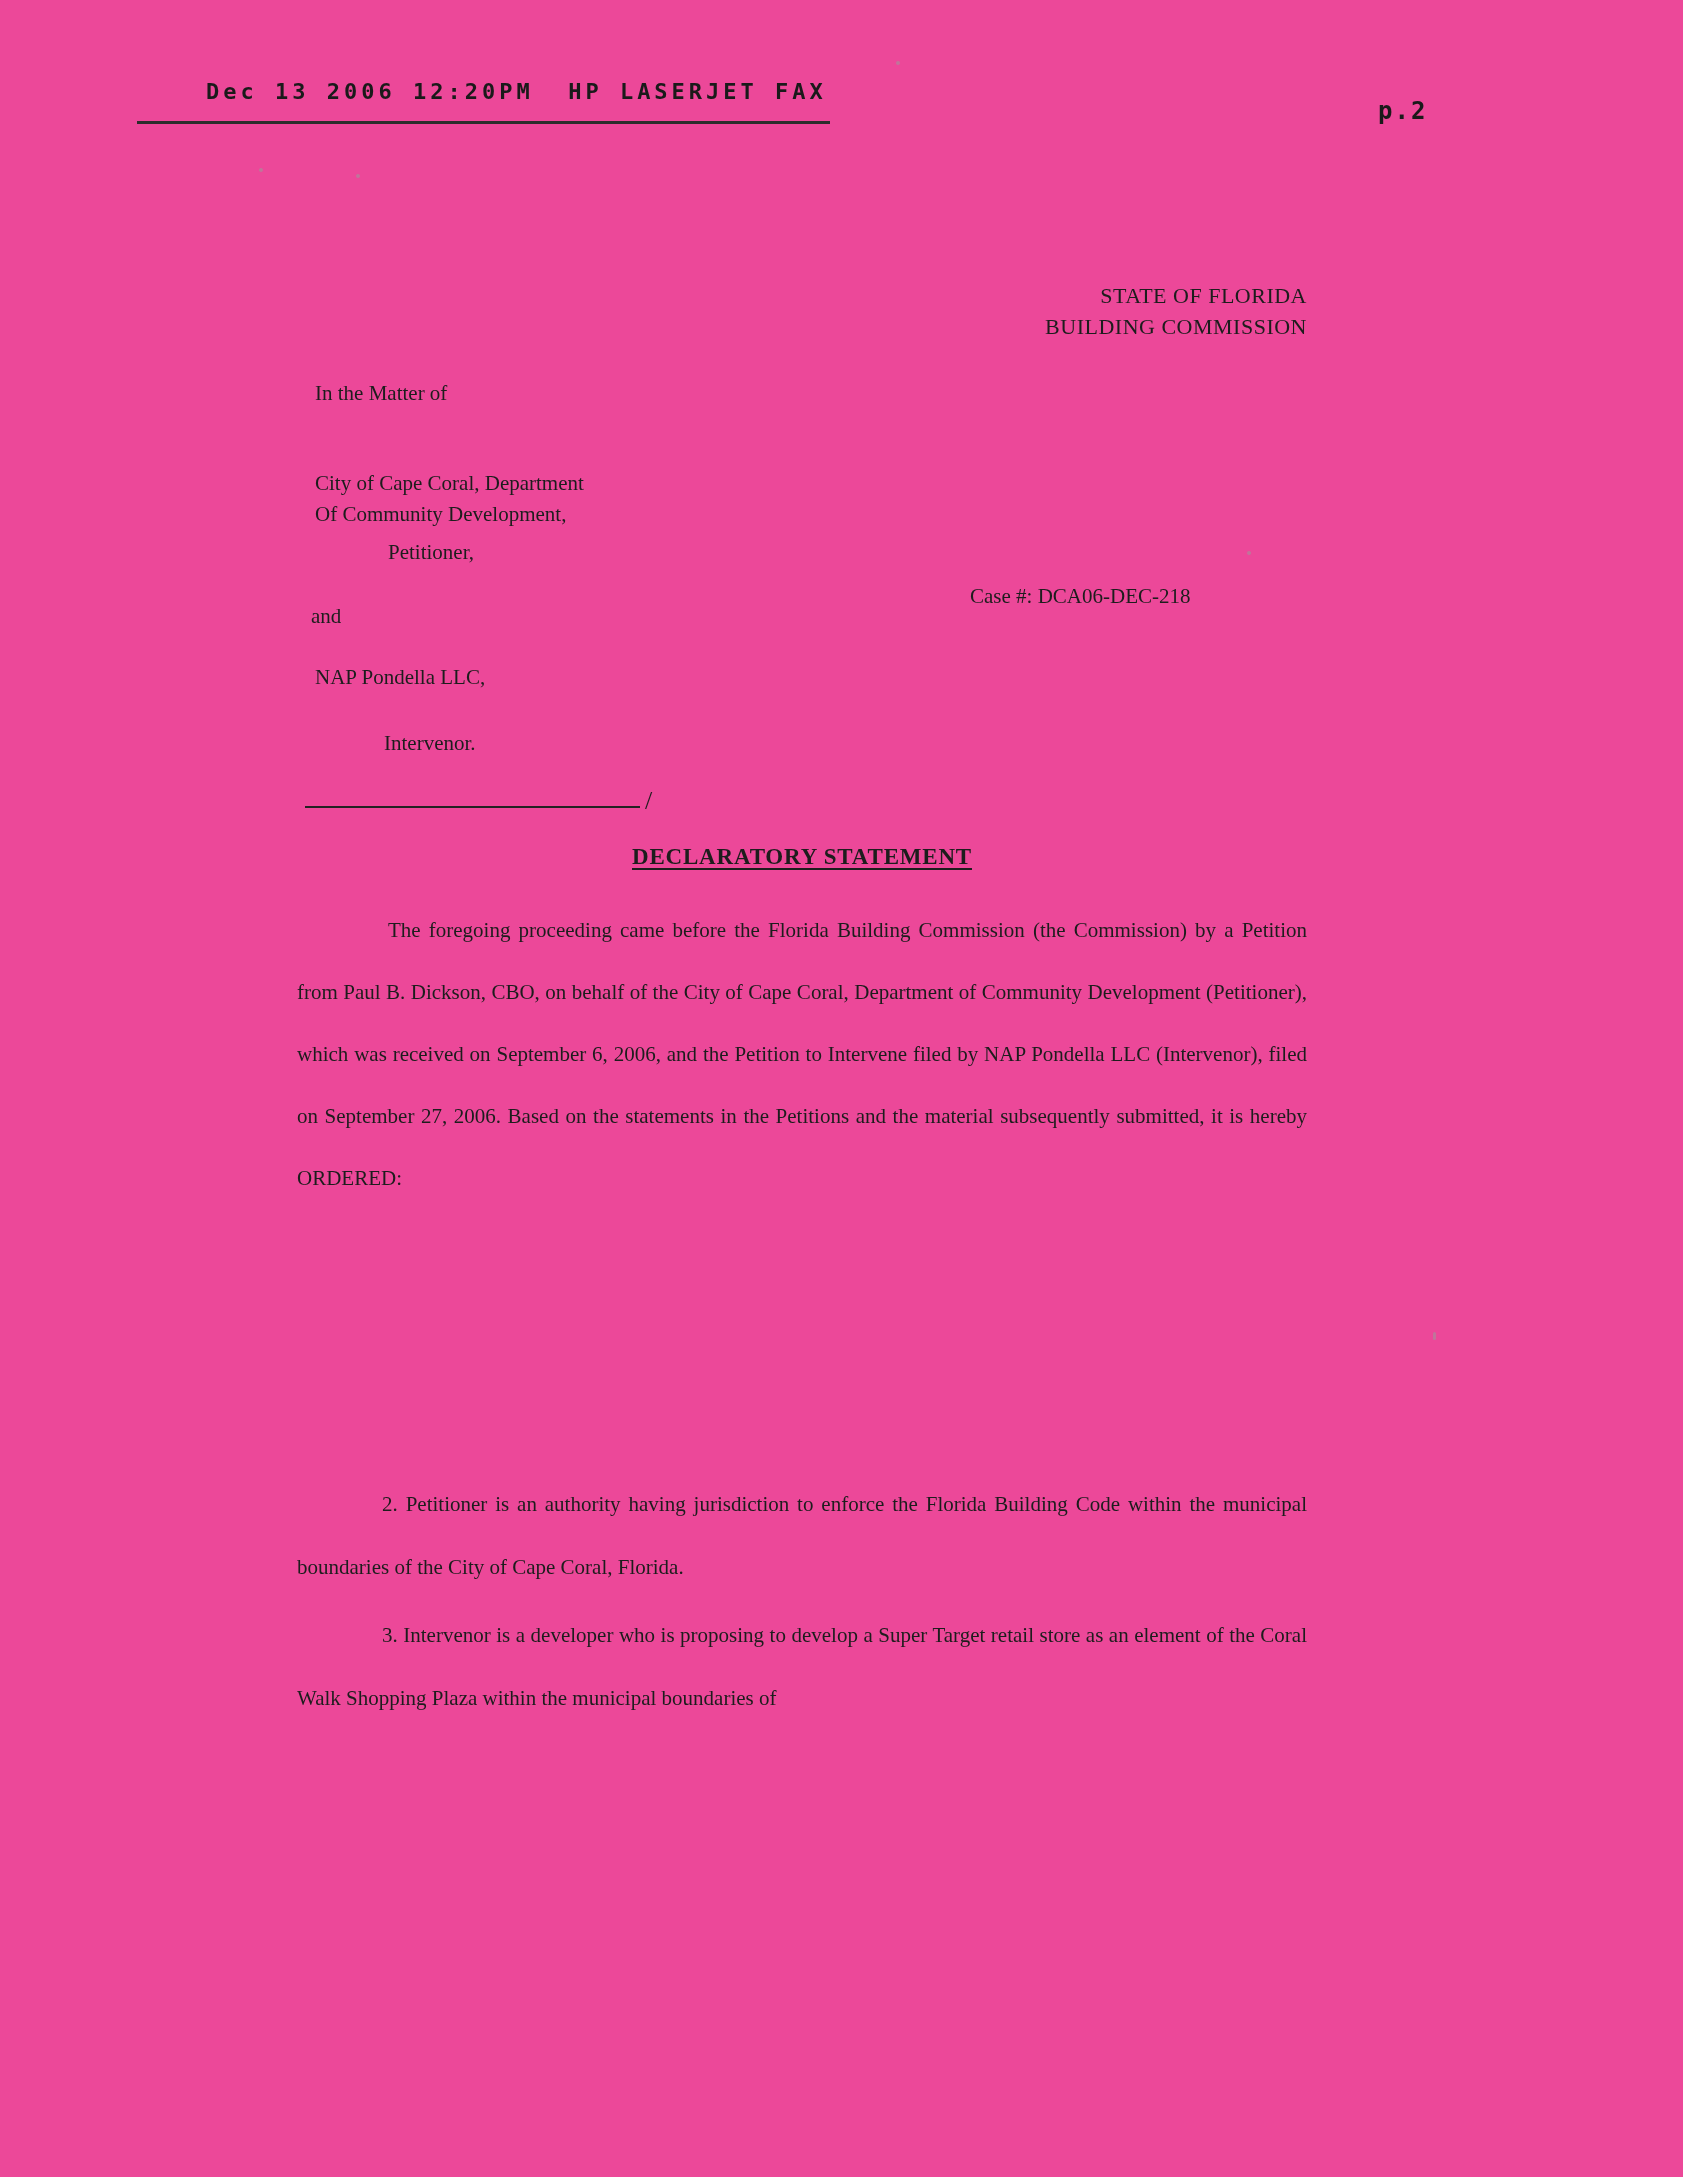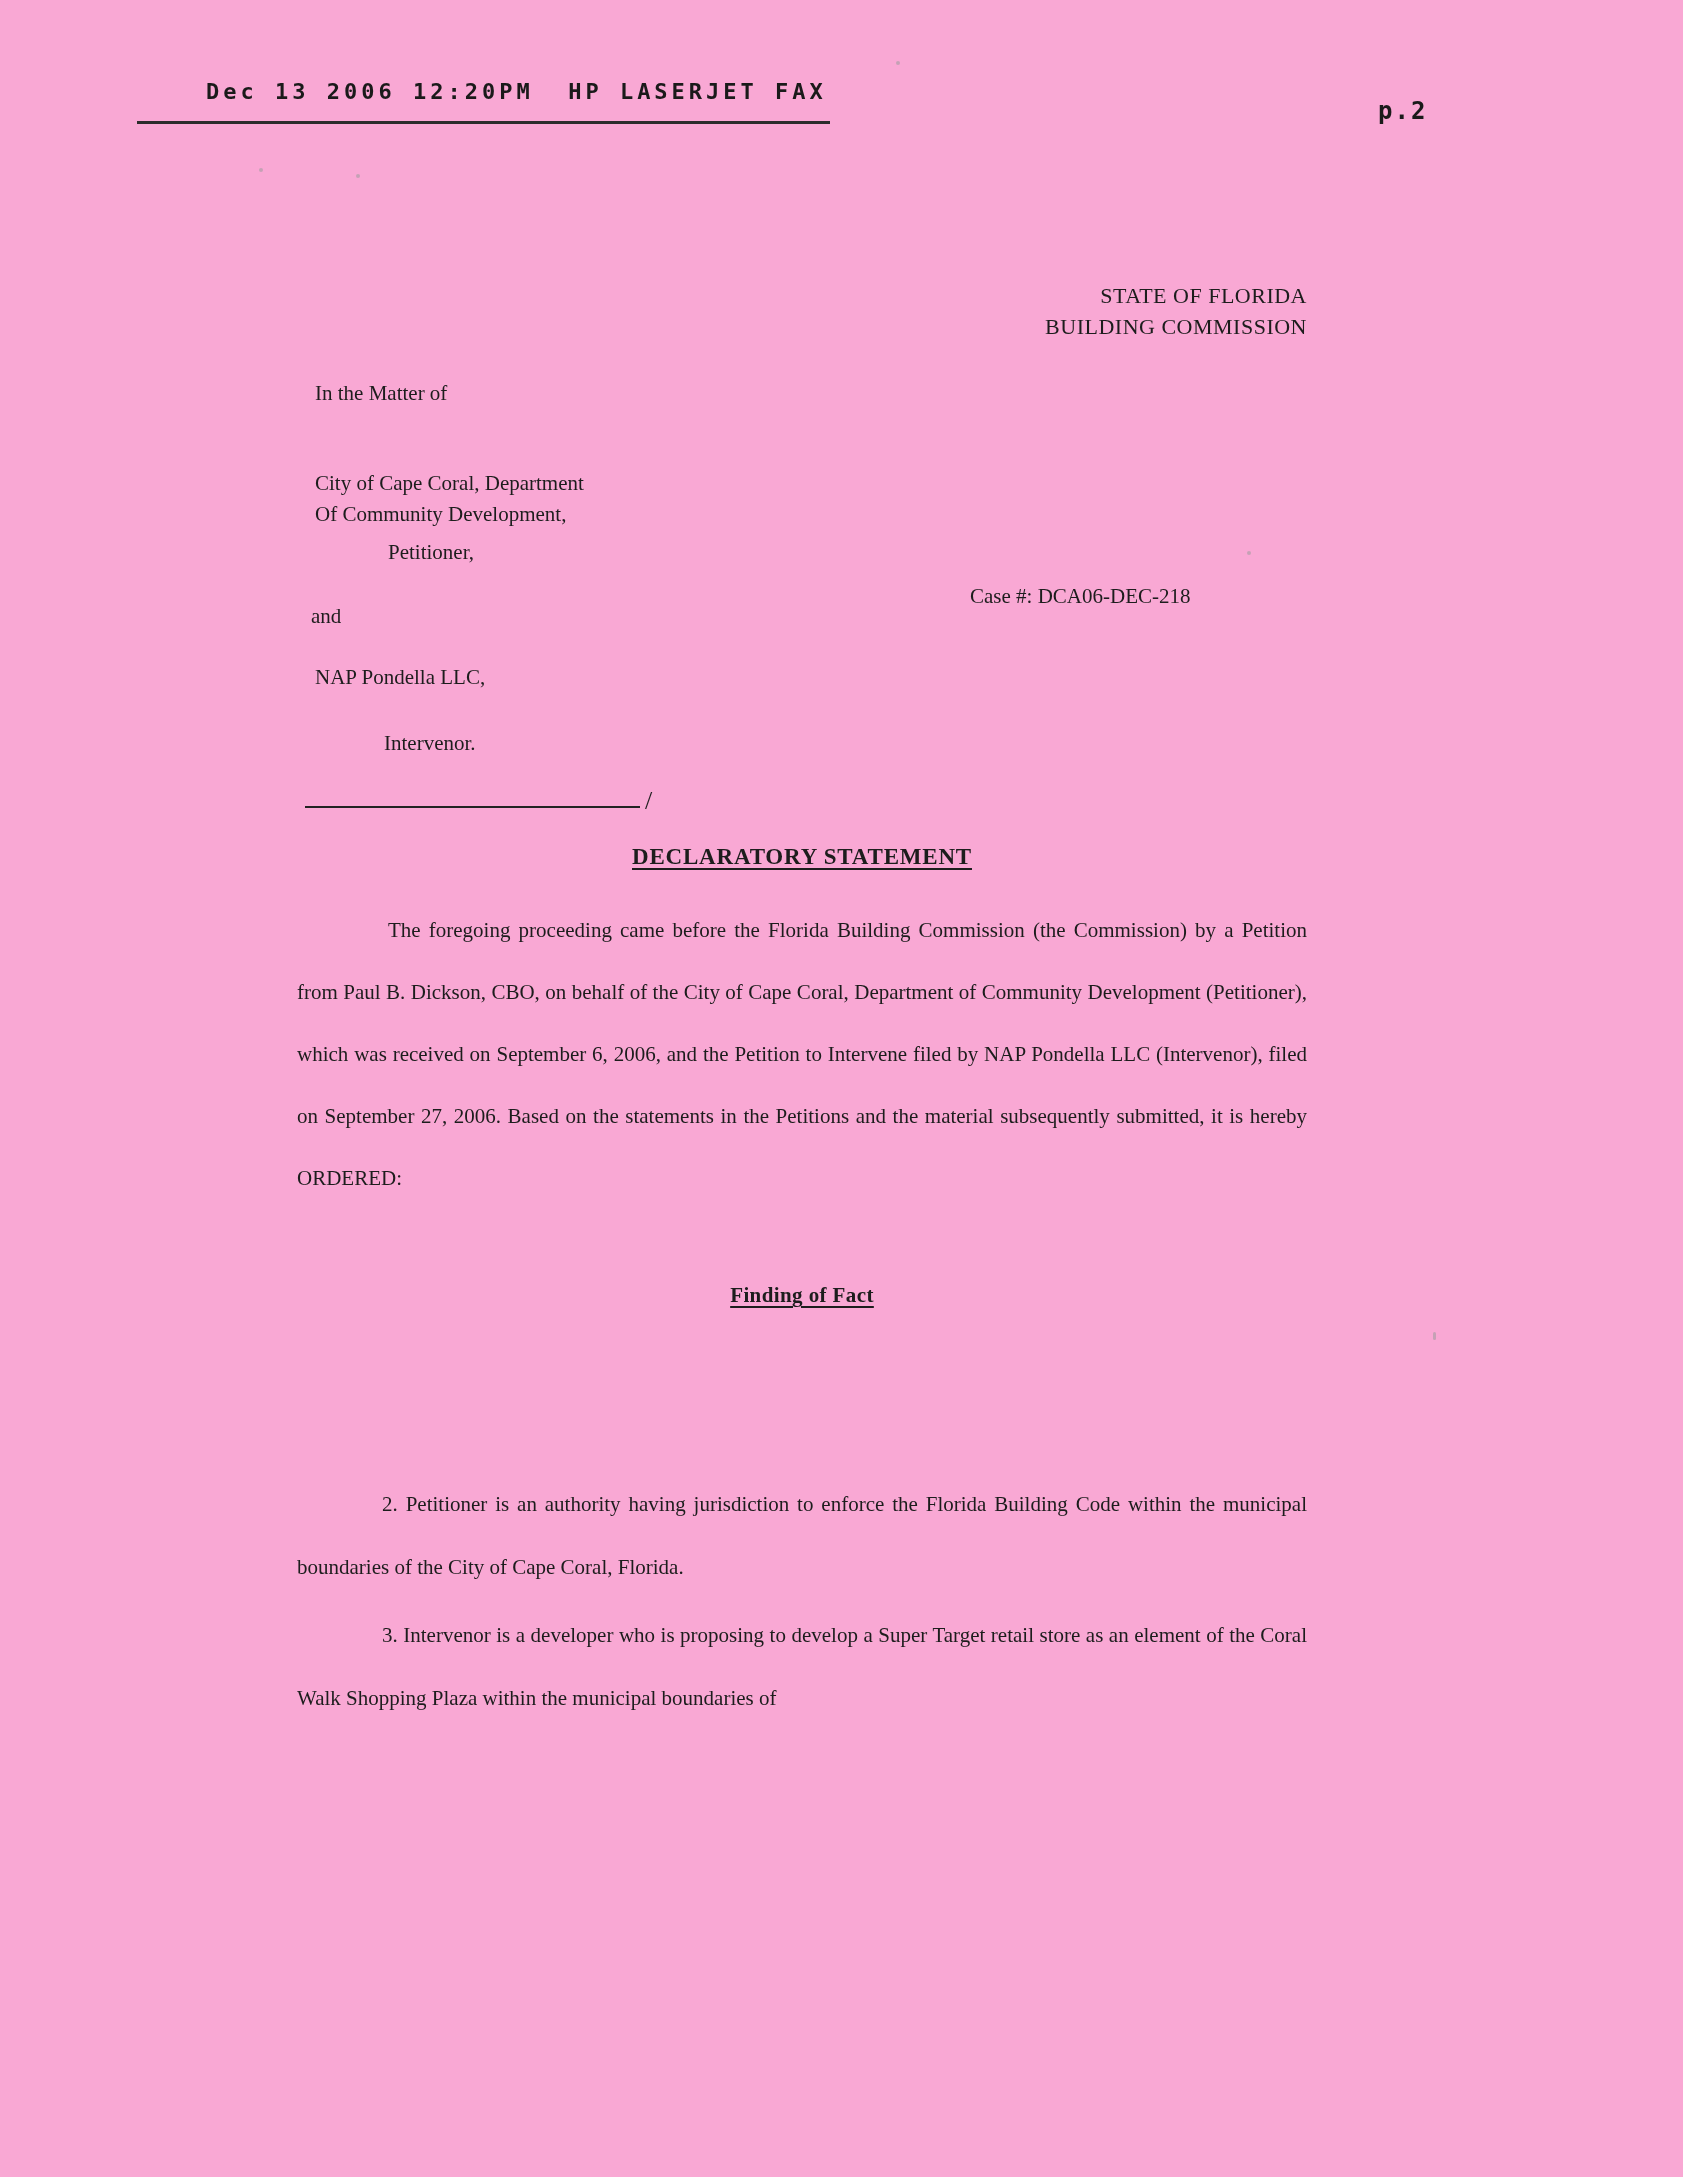--- a/index.html
+++ b/index.html
@@ -5,21 +5,21 @@
   html, body {
     margin: 0;
     padding: 0;
     background: #d9d9d9;
   }
   .page {
     position: relative;
     width: 1683px;
     height: 2177px;
     margin: 0 auto;
-    background: #f9a8d4;
+    background: #ec4899;
     font-family: "Liberation Serif", serif;
     color: #1d1d1d;
     overflow: hidden;
   }
 
   
   .fax-line {
     position: absolute;
     left: 206px;
     top: 79px;
@@ -197,20 +197,19 @@
 
     <div class="separator">
       <span class="sep-line"></span>
       <span class="sep-slash">/</span>
     </div>
 
     <div class="decl-heading">DECLARATORY STATEMENT</div>
 
     <div class="decl-para">The foregoing proceeding came before the Florida Building Commission (the Commission) by a Petition from Paul B. Dickson, CBO, on behalf of the City of Cape Coral, Department of Community Development (Petitioner), which was received on September 6, 2006, and the Petition to Intervene filed by NAP Pondella LLC (Intervenor), filed on September 27, 2006.  Based on the statements in the Petitions and the material subsequently submitted, it is hereby ORDERED:</div>
 
-    <div class="fof-heading">Finding of Fact</div>
 
     <div class="finding finding-2">2.  Petitioner is an authority having jurisdiction to enforce the Florida Building Code within the municipal boundaries of the City of Cape Coral, Florida.</div>
     <div class="finding finding-3">3.  Intervenor is a developer who is proposing to develop a Super Target retail store as an element of the Coral Walk Shopping Plaza within the municipal boundaries of</div>
 
   </div>
 </div>
 
 
 </body></html>

